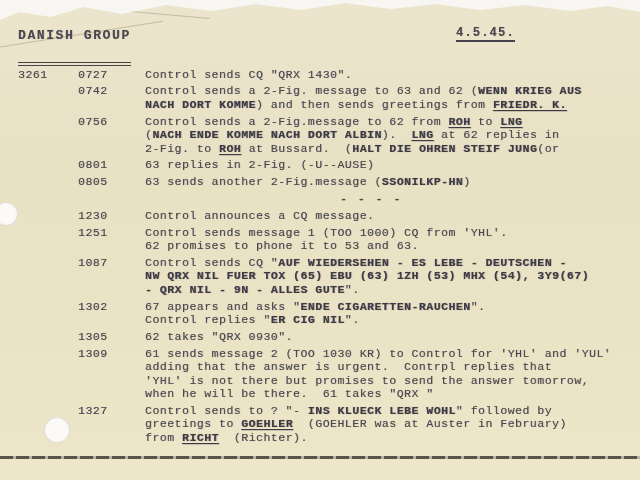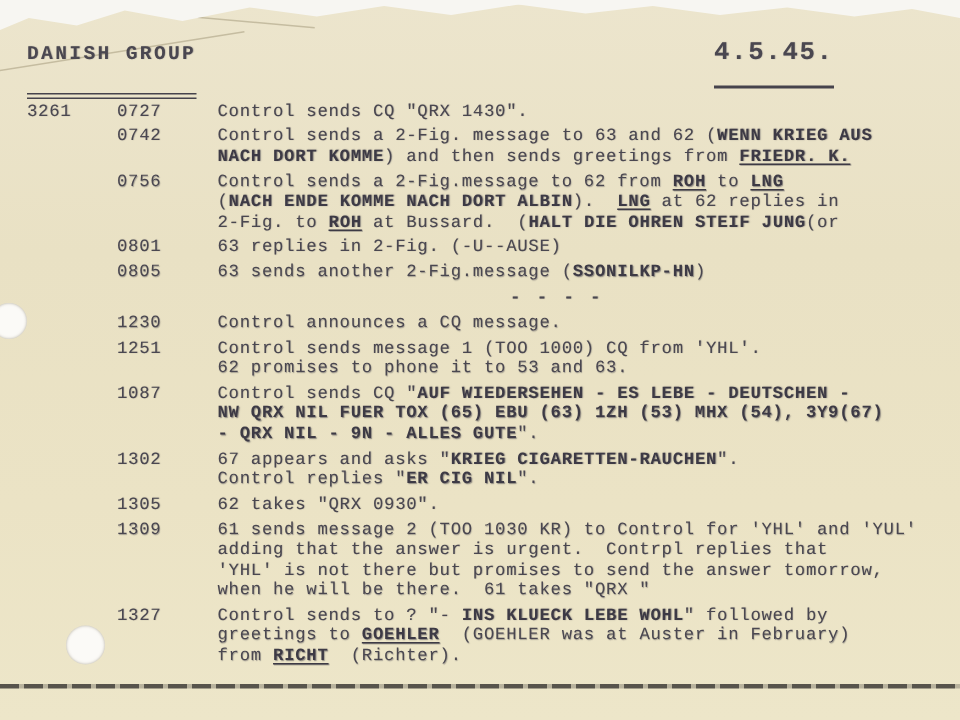--- a/index.html
+++ b/index.html
@@ -22,22 +22,22 @@
     box-shadow:inset 0 0 2px rgba(120,110,85,.55);}
   .hole1{width:24px;height:24px;left:-6px;top:202px;}
   .hole2{width:26px;height:26px;left:44px;top:417px;}
 
   .ink{color:#4a4750;text-shadow:0.4px 0.4px 0.7px rgba(74,71,80,.45);}
   .title{
     position:absolute;left:18px;top:28px;font-size:13px;font-weight:bold;
     letter-spacing:1.6px;padding-bottom:19px;border-bottom:4px double #46434c;
   }
   .date{
-    position:absolute;left:476px;top:26px;font-size:17px;font-weight:bold;
-    letter-spacing:1.2px;border-bottom:2px solid #46434c;padding-bottom:12px;
+    position:absolute;left:456px;top:26px;font-size:12px;font-weight:bold;
+    letter-spacing:1.2px;border-bottom:2px solid #46434c;padding-bottom:0px;
   }
   .log{
     position:absolute;left:18px;top:64px;right:10px;
     font-size:11.5px;letter-spacing:.5px;line-height:13.4px;
   }
   .entry{display:flex;margin-top:3.5px;}
   .col-serial{width:60px;flex:0 0 60px;}
   .col-time{width:67px;flex:0 0 67px;}
   .col-text{flex:1;}
   .line{white-space:pre;}
@@ -121,21 +121,21 @@
         <div class="col-text">
           <div class="line"><span>Control sends CQ "</span><span class="b">AUF WIEDERSEHEN - ES LEBE - DEUTSCHEN -</span></div>
           <div class="line"><span class="b">NW QRX NIL FUER TOX (65) EBU (63) 1ZH (53) MHX (54), 3Y9(67)</span></div>
           <div class="line"><span class="b">- QRX NIL - 9N - ALLES GUTE</span><span>".</span></div>
         </div>
       </div>
       <div class="entry">
         <div class="col-serial"></div>
         <div class="col-time">1302</div>
         <div class="col-text">
-          <div class="line"><span>67 appears and asks "</span><span class="b">KRIEG CIGARETTEN-RAUCHEN</span><span>".</span></div>
+          <div class="line"><span>67 appears and asks "</span><span class="b">ENDE CIGARETTEN-RAUCHEN</span><span>".</span></div>
           <div class="line"><span>Control replies "</span><span class="b">ER CIG NIL</span><span>".</span></div>
         </div>
       </div>
       <div class="entry">
         <div class="col-serial"></div>
         <div class="col-time">1305</div>
         <div class="col-text">
           <div class="line"><span>62 takes "QRX 0930".</span></div>
         </div>
       </div>

